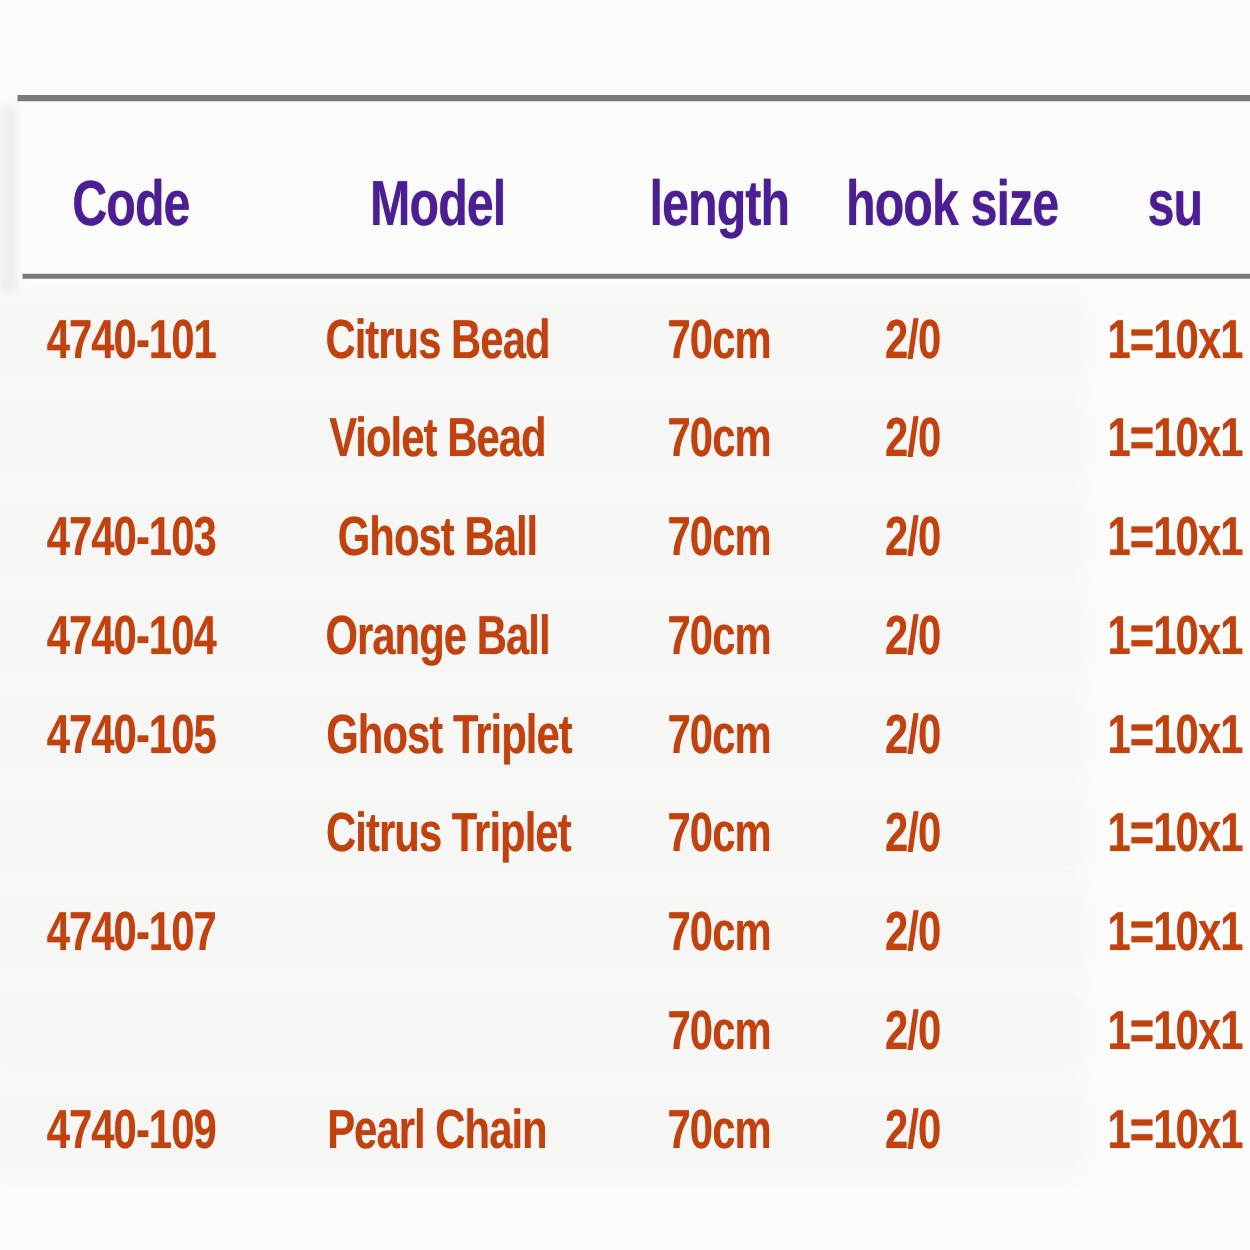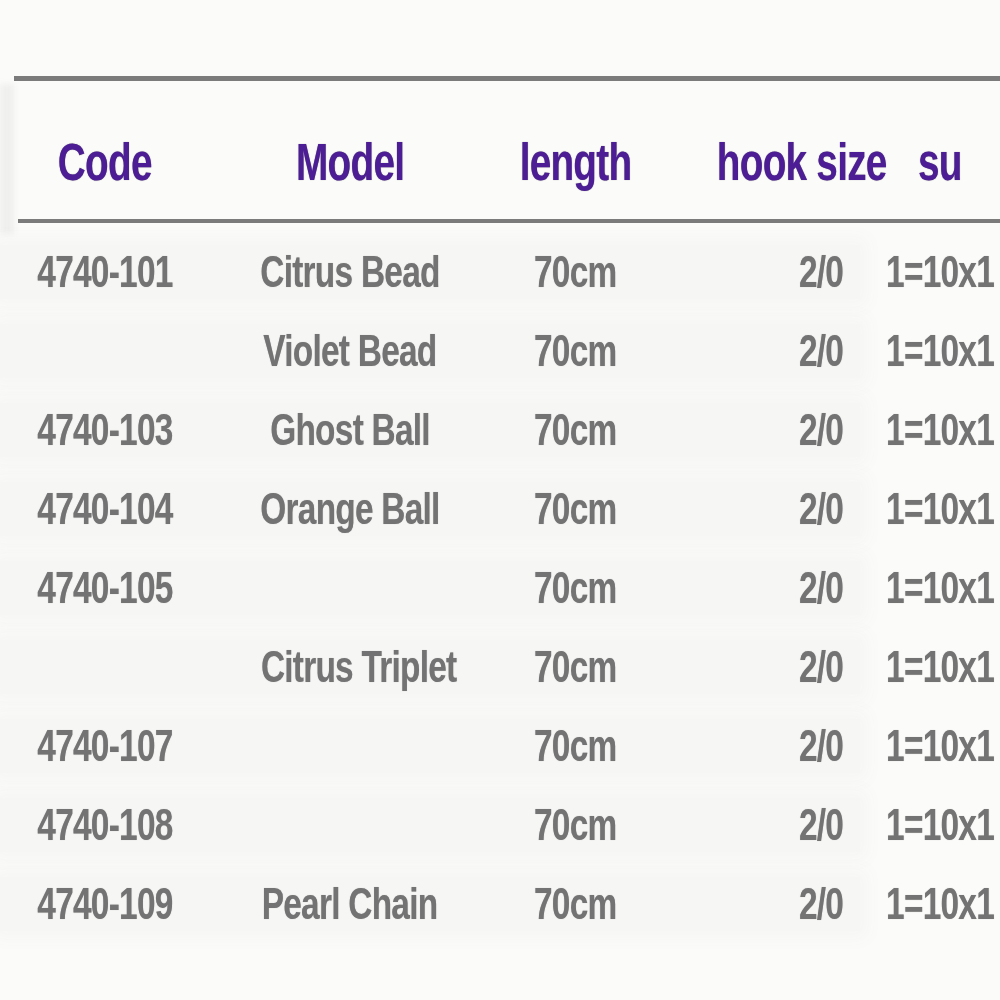--- a/index.html
+++ b/index.html
@@ -22,32 +22,32 @@
     background:#7b7b7b;
   }
   .rule-top{left:14px;right:0;top:76px;height:5px;}
   .rule-header{left:18px;right:0;top:219px;height:4px;}
 
   
   .c{position:absolute;top:0;height:100%;text-align:center;white-space:nowrap;}
   .c-code {left:15px; width:180px;}
   .c-model{left:230px;width:240px;}
   .c-length{left:480px;width:190px;}
-  .c-hook{left:690px;width:160px;text-align:right;}
+  .c-hook{left:650px;width:160px;}
   .c-su{left:860px;width:160px;}
 
   .hdr-row{
     position:absolute;left:0;top:131px;width:984px;height:64px;
     line-height:64px;font-size:51px;font-weight:700;color:#4c1d95;
   }
   .hdr-row .txt{text-shadow:0 0 1px rgba(0,0,0,0.55);}
 
   .row{
     position:absolute;left:0;width:860px;height:54px;
-    line-height:54px;font-size:44px;font-weight:700;color:#737373;
+    line-height:54px;font-size:44px;font-weight:700;color:#c2410c;
     background:rgba(125,125,125,0.035);
     box-shadow:0 0 16px 8px rgba(125,125,125,0.035);
   }
   .row .txt{text-shadow:0 0 1px rgba(40,40,40,0.35);}
 
   
   .txt{
     display:inline-block;
     transform:scaleX(0.76);
     transform-origin:50% 50%;
@@ -101,41 +101,41 @@
   <div class="row r3">
     <div class="c c-code"><span class="txt">4740-104</span></div>
     <div class="c c-model"><span class="txt">Orange Ball</span></div>
     <div class="c c-length"><span class="txt">70cm</span></div>
     <div class="c c-hook"><span class="txt">2/0</span></div>
     <div class="c c-su"><span class="txt">1=10x1</span></div>
   </div>
 
   <div class="row r4">
     <div class="c c-code"><span class="txt">4740-105</span></div>
+    <div class="c c-model"><span class="txt">Ghost Triplet</span></div>
     <div class="c c-length"><span class="txt">70cm</span></div>
     <div class="c c-hook"><span class="txt">2/0</span></div>
     <div class="c c-su"><span class="txt">1=10x1</span></div>
   </div>
 
   <div class="row r5">
     <div class="c c-model"><span class="txt">Citrus Triplet</span></div>
     <div class="c c-length"><span class="txt">70cm</span></div>
     <div class="c c-hook"><span class="txt">2/0</span></div>
     <div class="c c-su"><span class="txt">1=10x1</span></div>
   </div>
 
   <div class="row r6">
     <div class="c c-code"><span class="txt">4740-107</span></div>
     <div class="c c-length"><span class="txt">70cm</span></div>
     <div class="c c-hook"><span class="txt">2/0</span></div>
     <div class="c c-su"><span class="txt">1=10x1</span></div>
   </div>
 
   <div class="row r7">
-    <div class="c c-code"><span class="txt">4740-108</span></div>
     <div class="c c-length"><span class="txt">70cm</span></div>
     <div class="c c-hook"><span class="txt">2/0</span></div>
     <div class="c c-su"><span class="txt">1=10x1</span></div>
   </div>
 
   <div class="row r8">
     <div class="c c-code"><span class="txt">4740-109</span></div>
     <div class="c c-model"><span class="txt">Pearl Chain</span></div>
     <div class="c c-length"><span class="txt">70cm</span></div>
     <div class="c c-hook"><span class="txt">2/0</span></div>

